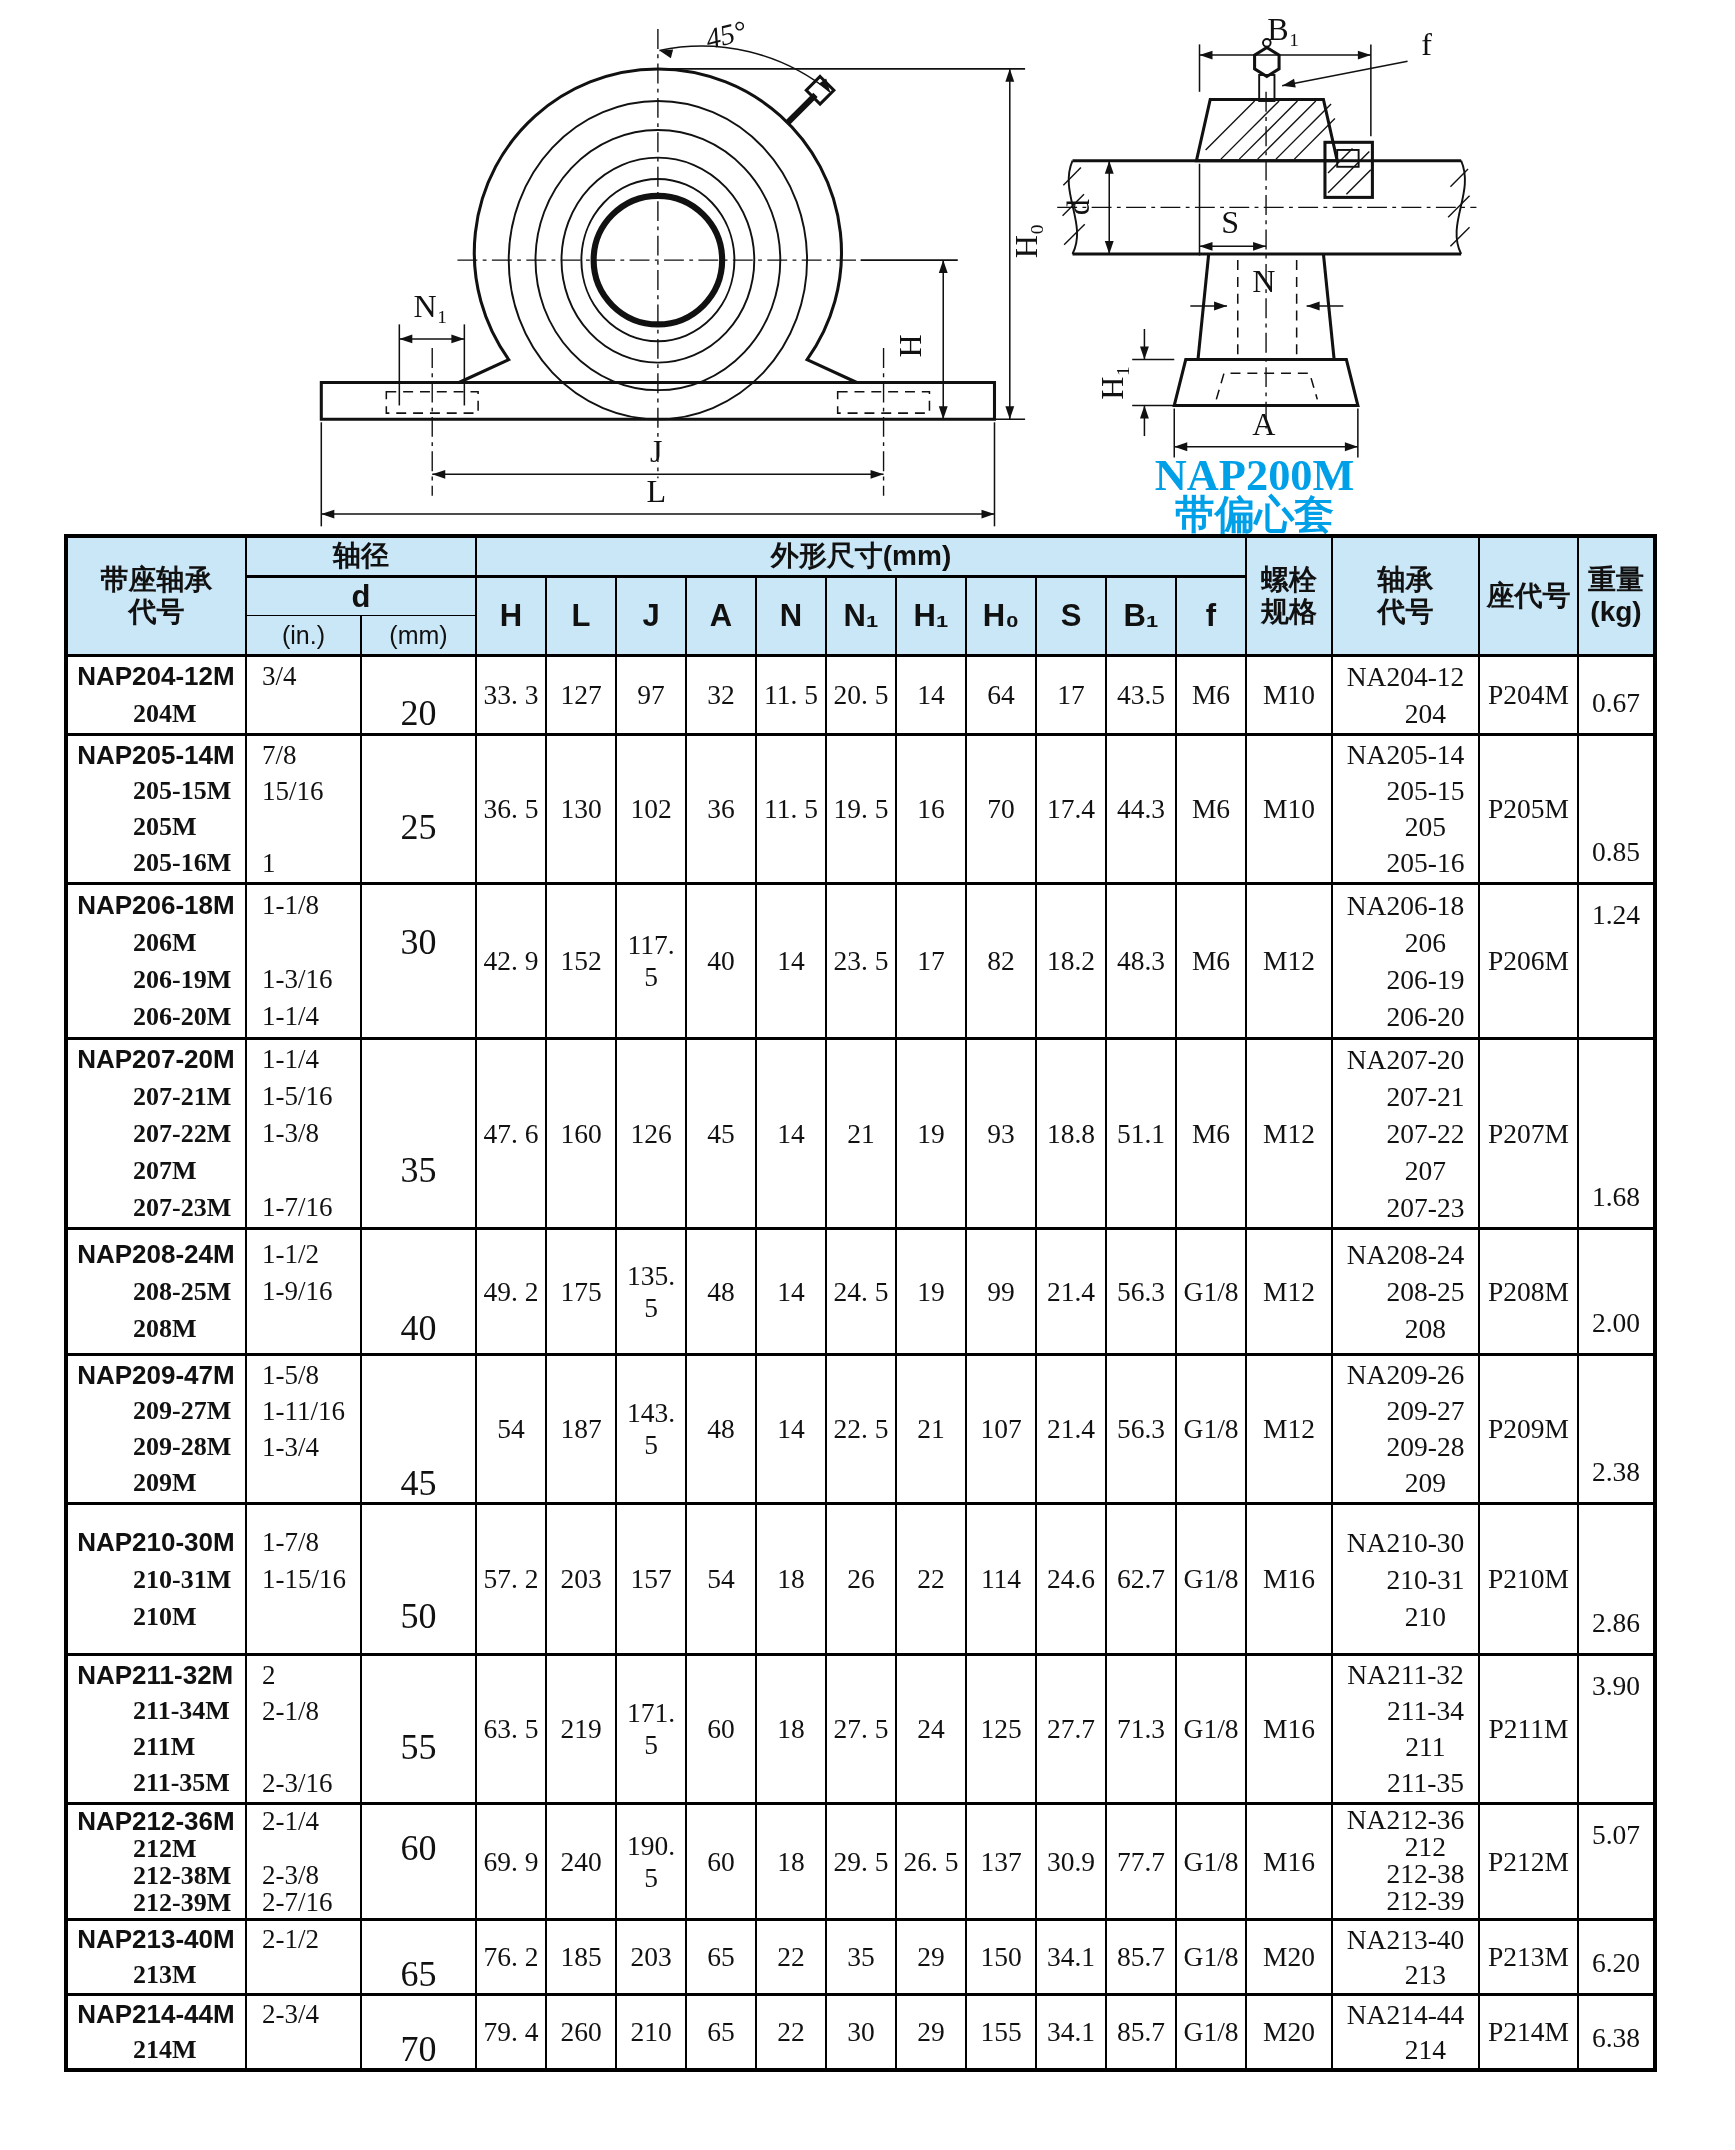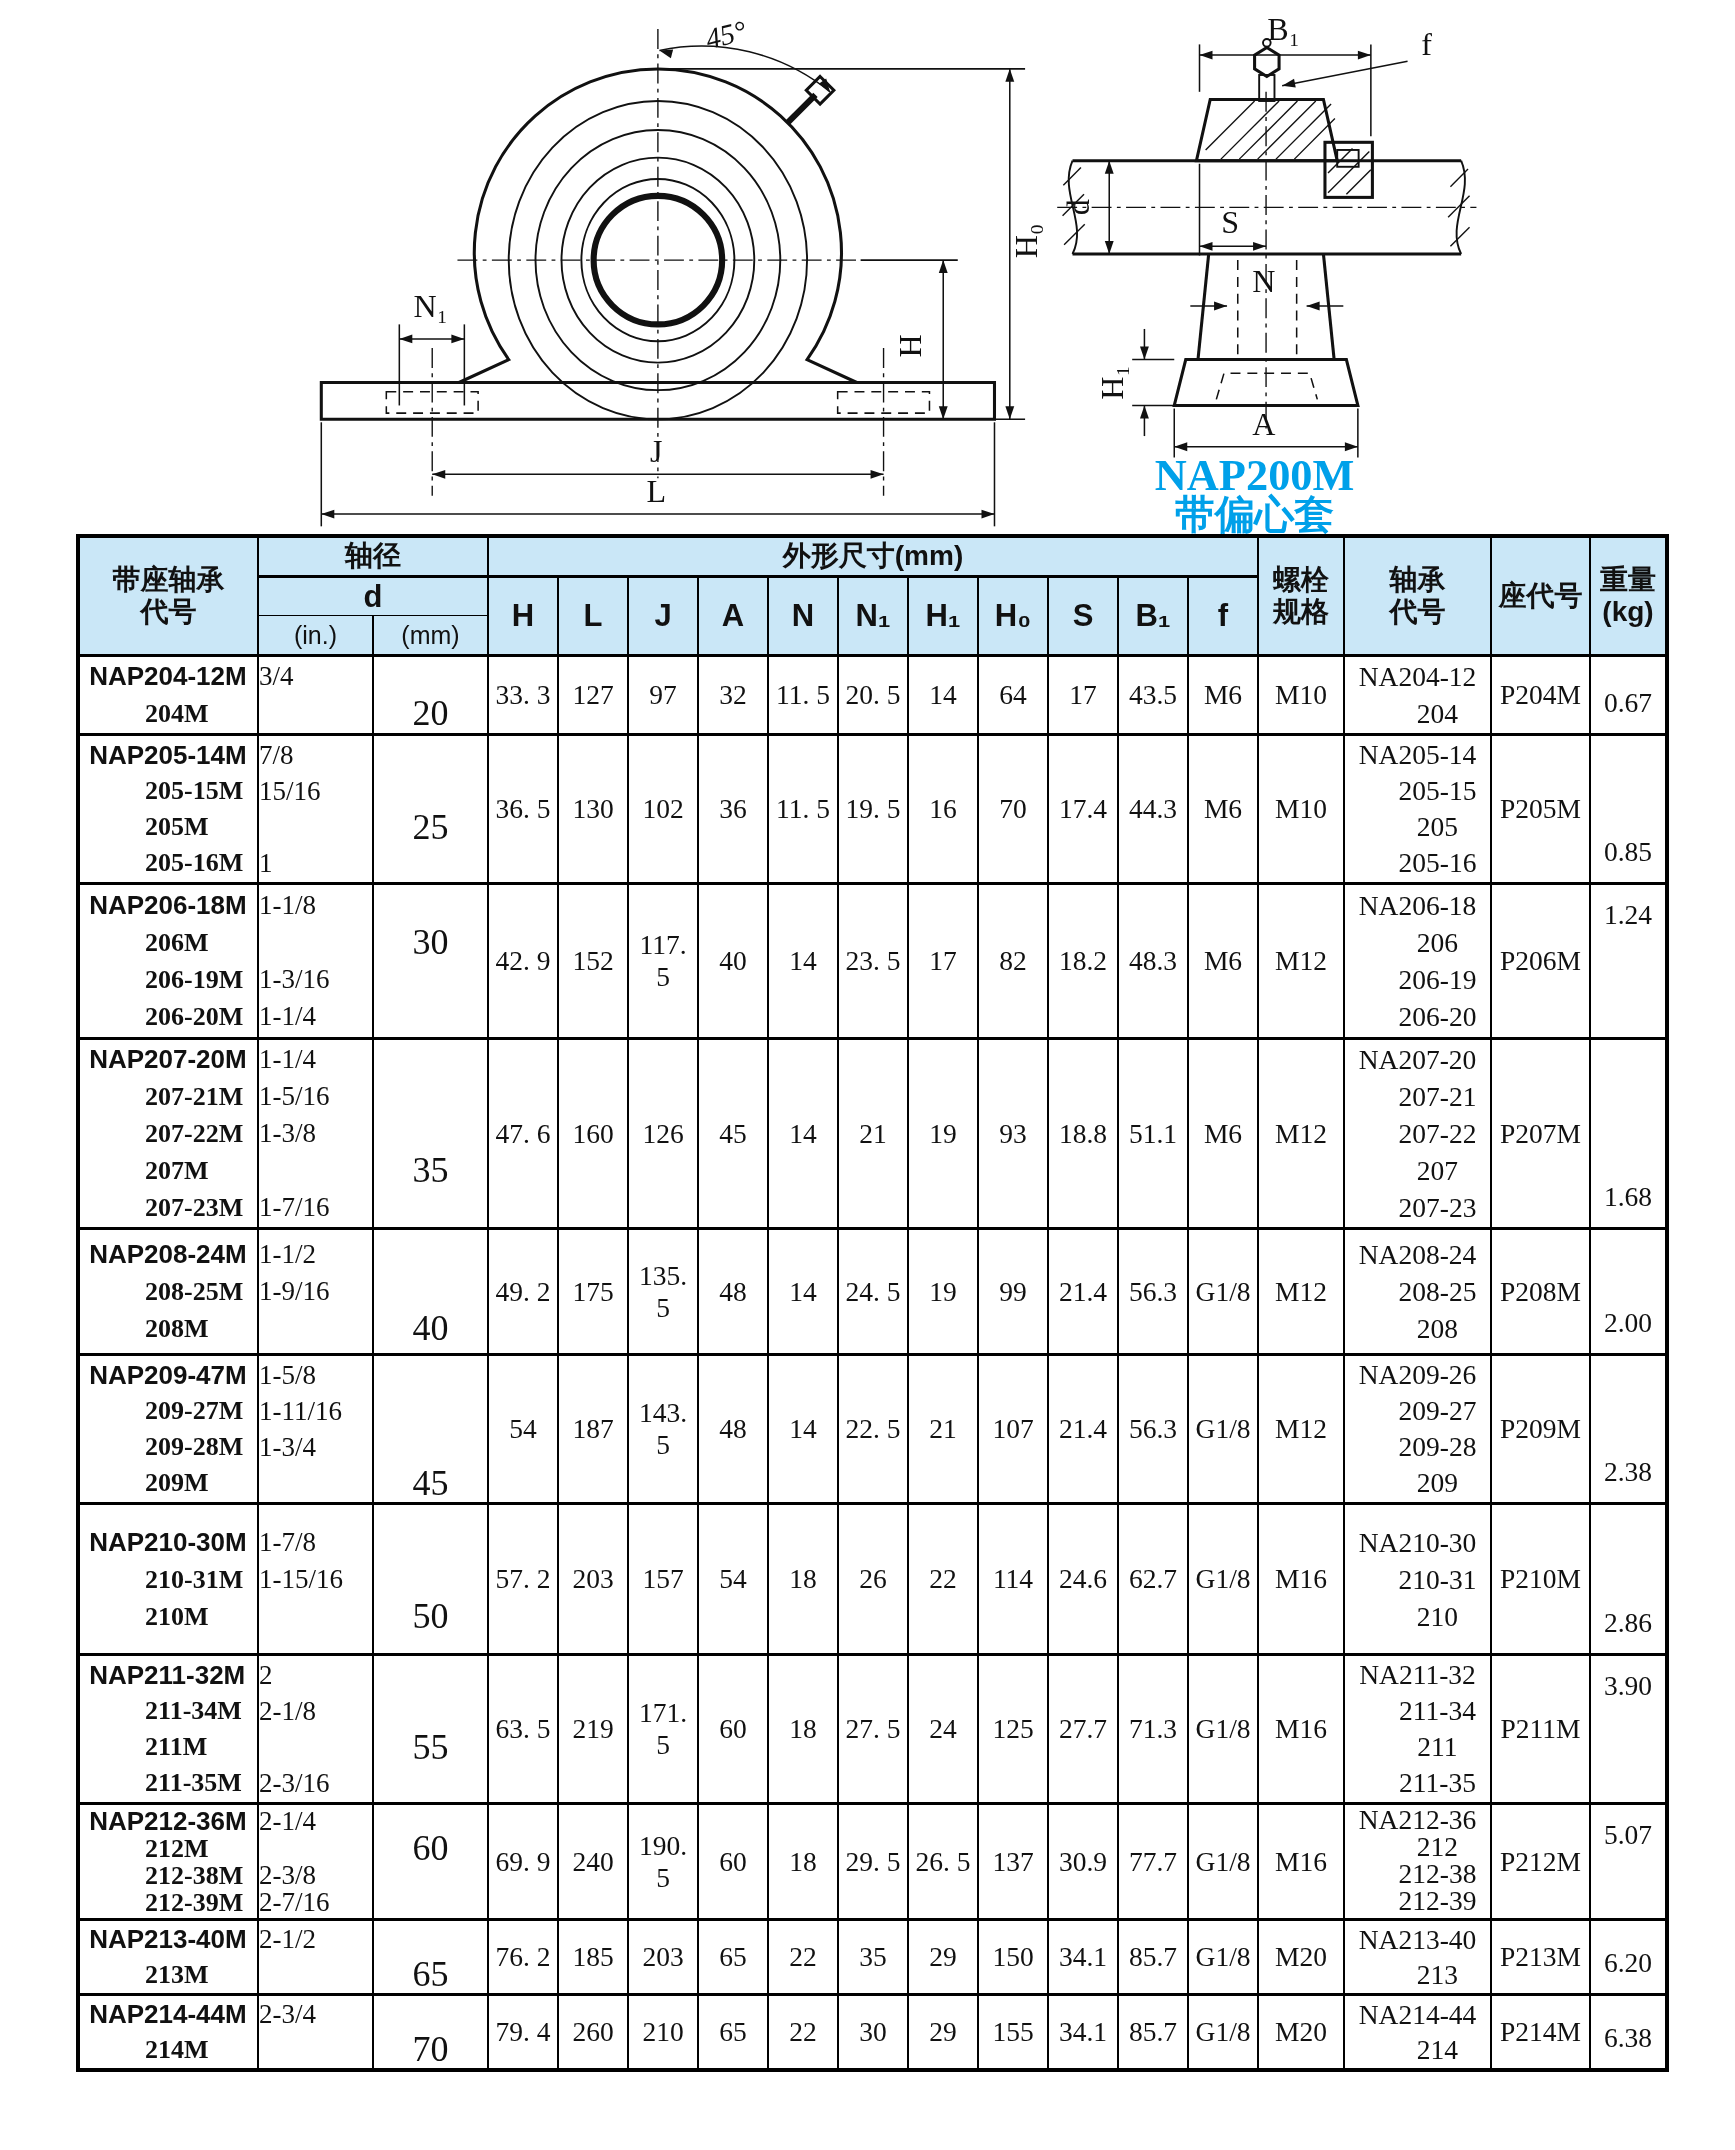--- a/index.html
+++ b/index.html
@@ -12,37 +12,37 @@
   .dim{fill:none;stroke:#111;stroke-width:2;}
   .cl{fill:none;stroke:#111;stroke-width:1.8;stroke-dasharray:26 7 5 7;}
   .hid{fill:none;stroke:#111;stroke-width:2;stroke-dasharray:13 9;}
   .hatch{stroke:#111;stroke-width:1.8;}
   .ah{fill:#111;}
   text.dimlbl{font:42px "Liberation Serif","DejaVu Serif",serif;fill:#111;}
   text.ang{font:italic 38px "Liberation Serif","DejaVu Serif",serif;fill:#111;}
   text.cap1{font:bold 58px "Liberation Serif","DejaVu Serif",serif;}
   text.cap2{font:bold 52px "Liberation Sans","DejaVu Sans",sans-serif;}
   
-  .table-wrap{position:absolute;left:76px;top:534px;width:1585px;}
+  .table-wrap{position:absolute;left:64px;top:534px;width:1585px;}
   table{border-collapse:collapse;table-layout:fixed;width:1585px;border:4.6px solid #000;}
   th,td{border-left:2.3px solid #000;border-right:2.3px solid #000;
         border-top:3.8px solid #000;border-bottom:3.8px solid #000;
         vertical-align:middle;overflow:hidden;}
   thead th{background:#cae7f7;font-weight:bold;text-align:center;
            font-size:28px;white-space:pre-line;line-height:1.15;}
   th.latin{font-size:31px;}
   th.unit{font-size:25px;font-weight:normal;}
   th.thin-b{border-bottom:1.5px solid #000;}
   th.thin-t{border-top:1.5px solid #000;}
   td{font-family:"Liberation Serif","DejaVu Serif",serif;font-size:27.5px;text-align:center;}
   td .ln{line-height:var(--lh);white-space:nowrap;}
   td.codes{font-family:"Liberation Sans","DejaVu Sans",sans-serif;font-weight:bold;
            font-size:26px;text-align:left;padding-left:9.2px;}
   td.codes .ln:not(:first-child){padding-left:2.15em;font-family:Liberation Serif, serif;}
-  td.din{text-align:left;padding-left:0;font-size:27px;}
+  td.din{text-align:left;padding-left:15px;font-size:27px;}
   td.dmm{font-size:36px;}
   td.bearing .stack{display:inline-block;text-align:center;}
   td.bearing .stack .ln:not(:first-child){padding-left:1.45em;}
   td.weight.w-low{vertical-align:bottom;padding-bottom:13.8px;}
   td.weight.w-top{vertical-align:top;padding-top:13.8px;}
 </style>
 </head>
 <body>
 
 <div class="page">

